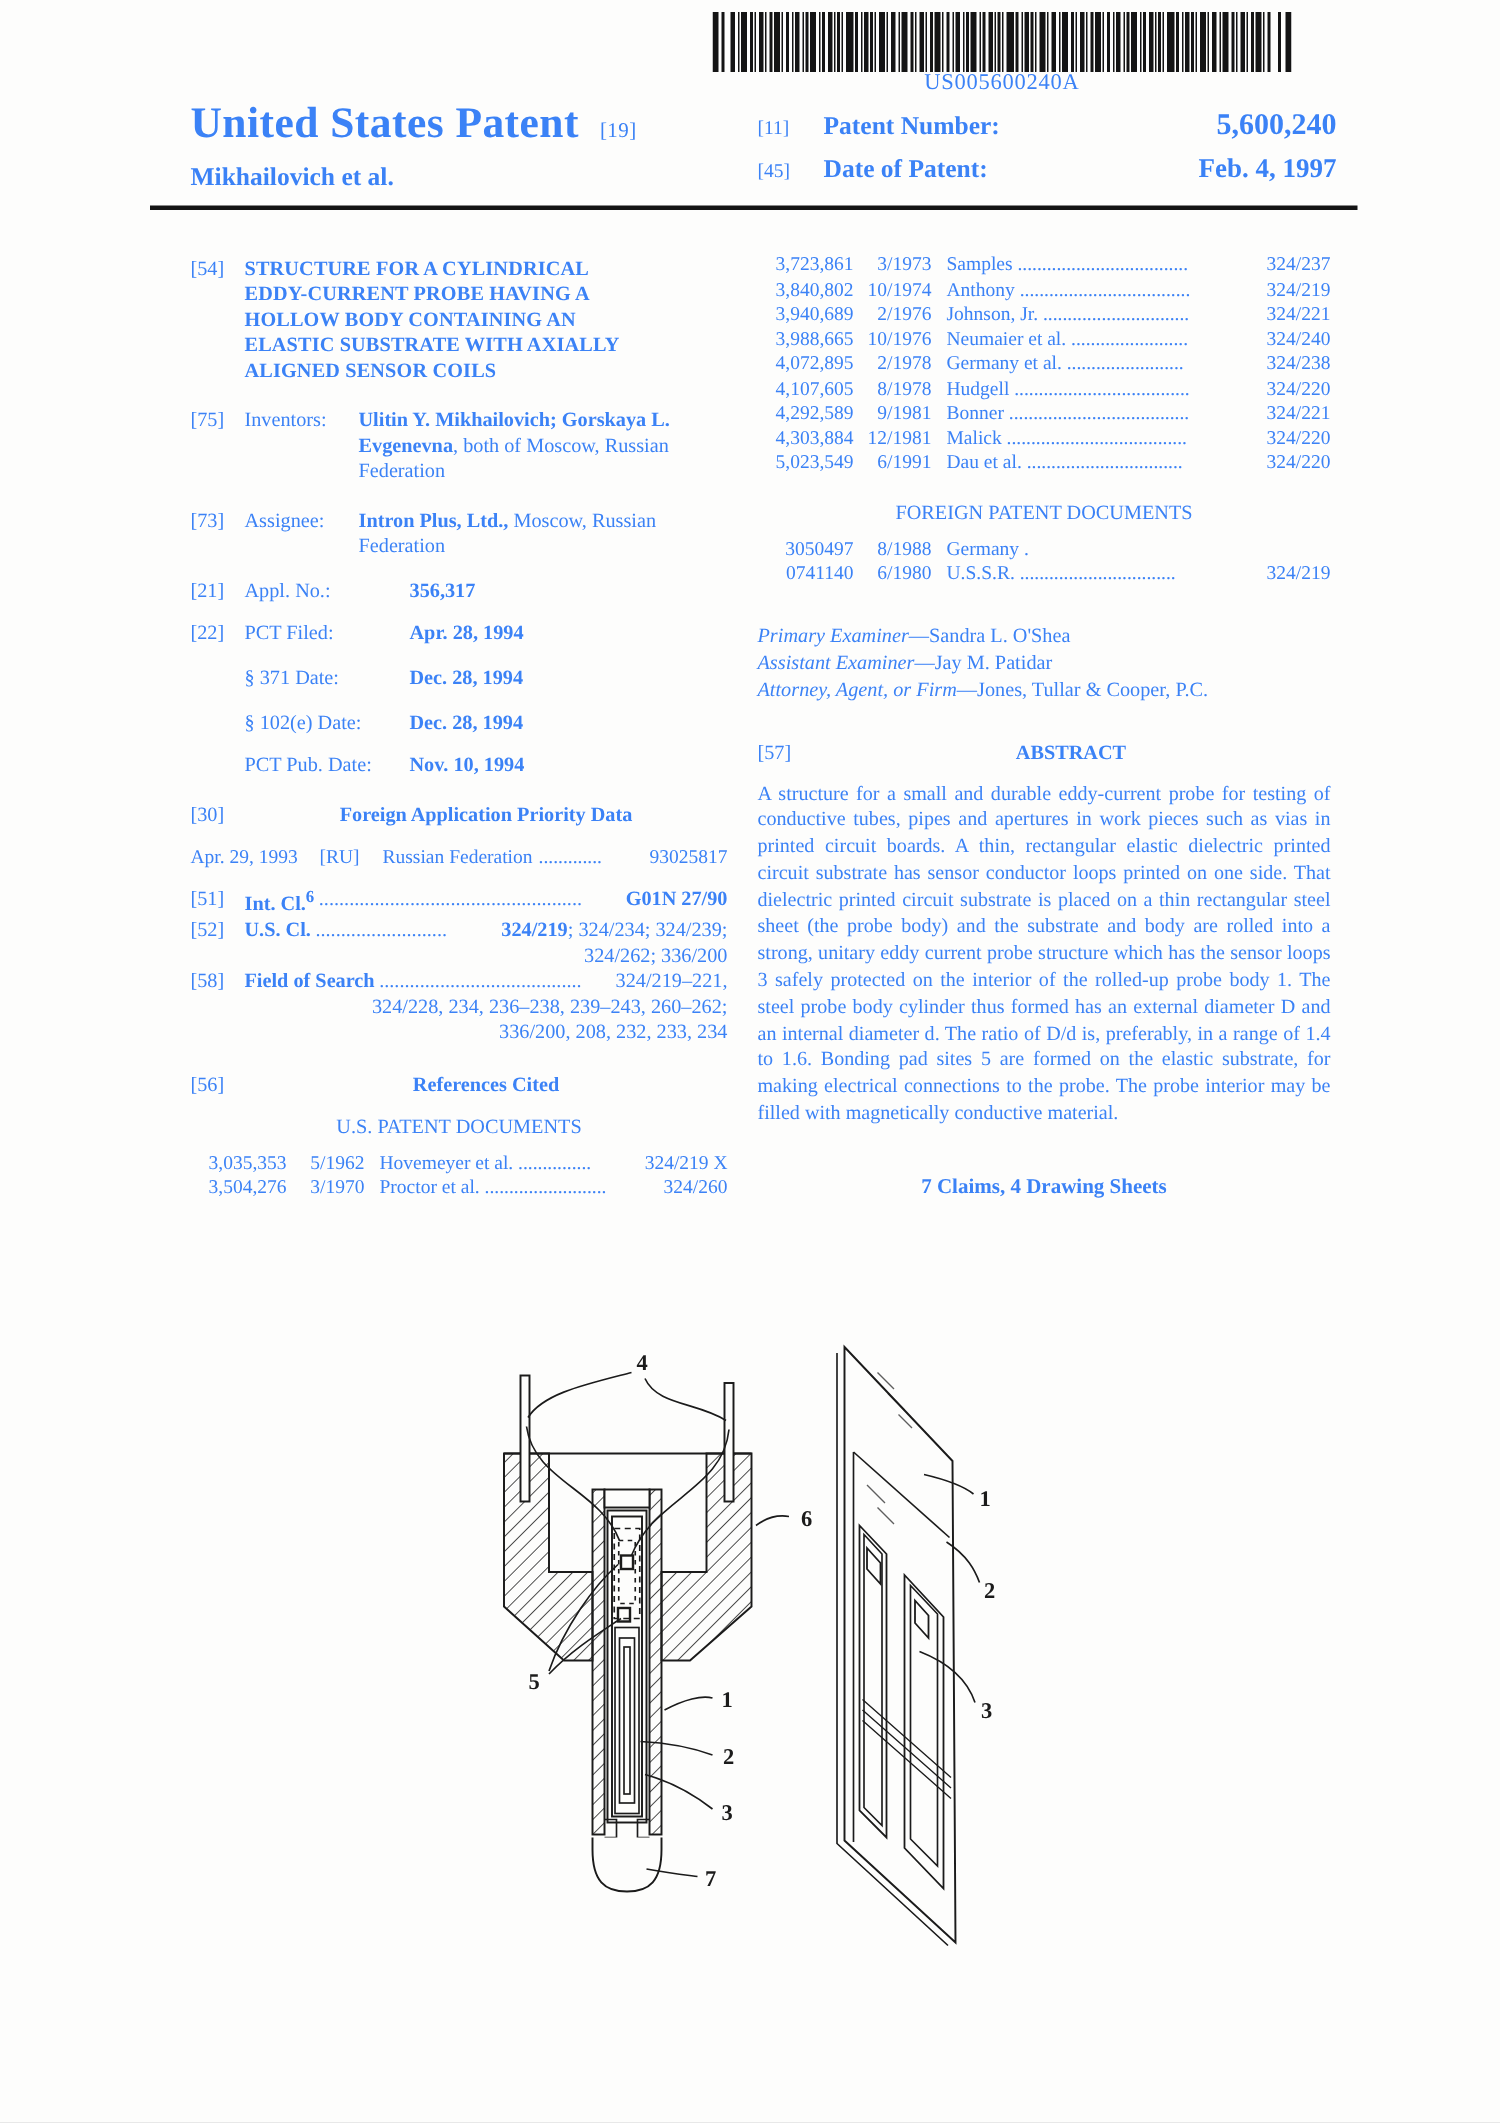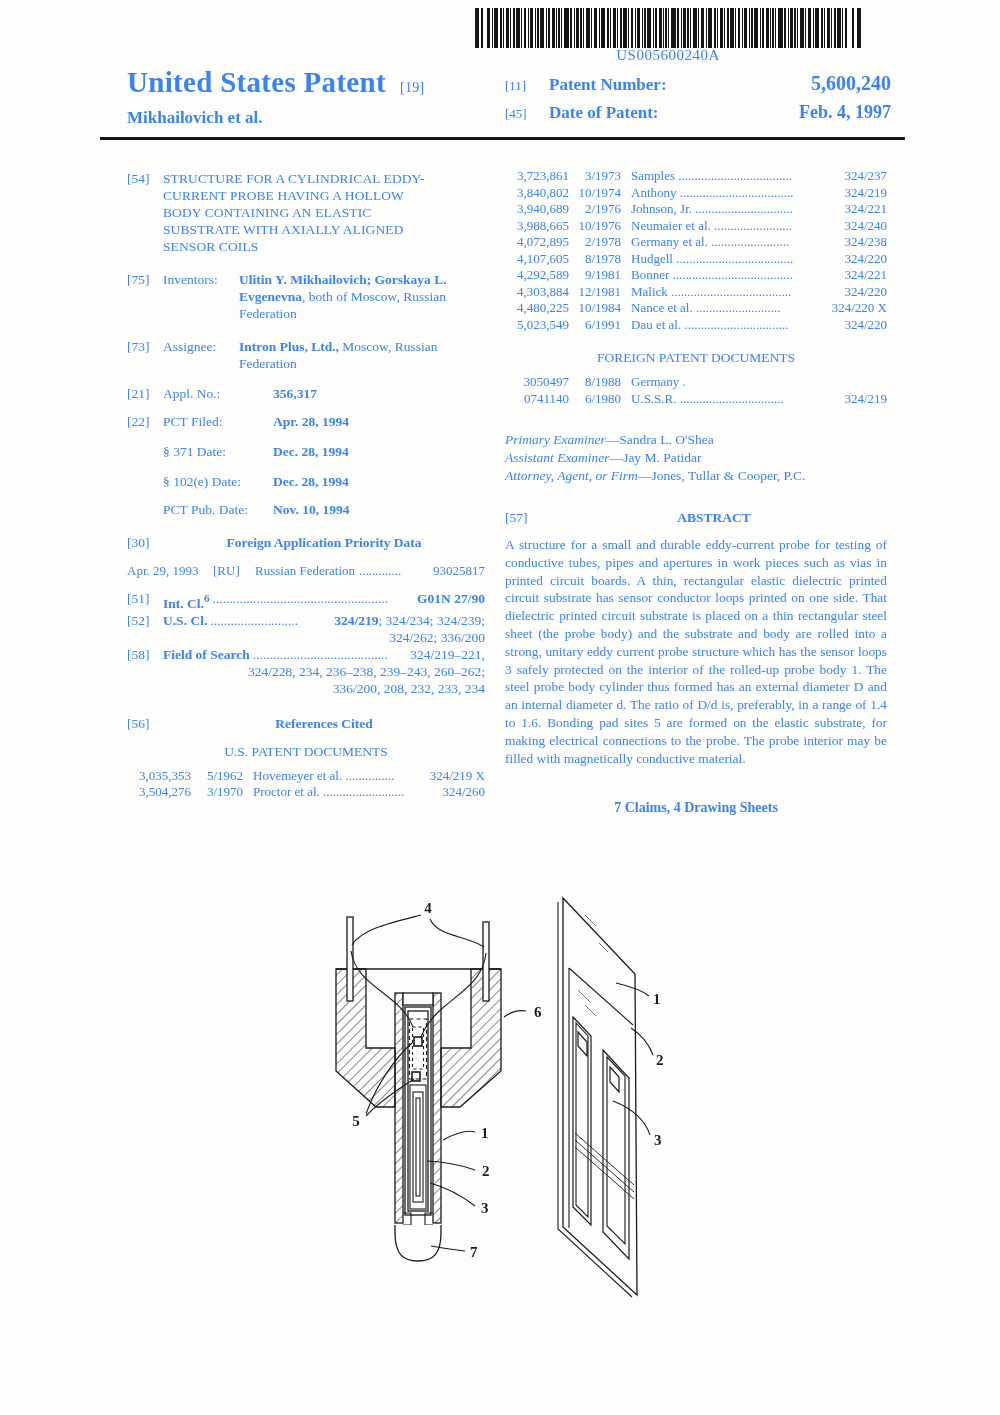--- a/index.html
+++ b/index.html
@@ -25,21 +25,21 @@
   .rule{position:absolute;left:100px;top:137px;width:805px;height:3px;background:#141414;}
   
   .colL{position:absolute;left:127px;top:162px;width:358px;font-size:13.5px;line-height:17px;}
   .colR{position:absolute;left:505px;top:160px;width:382px;font-size:13.5px;line-height:17px;}
   .row{display:flex;}
   .num{width:36px;flex:none;}
   .lbl{width:110px;flex:none;}
   .lblsm{width:76px;flex:none;}
   .val{font-weight:bold;}
   .b{font-weight:bold;}
-  .ttl{font-weight:normal;max-width:268px;letter-spacing:.1px;}
+  .ttl{font-weight:bold;max-width:268px;letter-spacing:.1px;}
   .gap8{margin-top:8px;} .gap11{margin-top:11px;} .gap13{margin-top:13px;}
   .gap16{margin-top:16px;} .gap18{margin-top:18px;} .gap24{margin-top:24px;}
   .chead{flex:1;text-align:center;font-weight:bold;}
   .center{text-align:center;}
   .dots{flex:1;overflow:hidden;white-space:nowrap;margin:0 3px;}
   .rightline{text-align:right;}
   
   .ref{display:flex;font-size:13px;line-height:16.5px;}
   .rnum{width:64px;text-align:right;flex:none;}
   .rdate{width:52px;text-align:right;flex:none;}
@@ -235,26 +235,20 @@
         <span class="rname">Bonner .....................................</span>
         <span class="rcls">324/221</span>
       </div>
     <div class="ref">
         <span class="rnum">4,303,884</span>
         <span class="rdate">12/1981</span>
         <span class="rname">Malick .....................................</span>
         <span class="rcls">324/220</span>
       </div>
     <div class="ref">
-        <span class="rnum">4,480,225</span>
-        <span class="rdate">10/1984</span>
-        <span class="rname">Nance et al. ..........................</span>
-        <span class="rcls">324/220 X</span>
-      </div>
-    <div class="ref">
         <span class="rnum">5,023,549</span>
         <span class="rdate">6/1991</span>
         <span class="rname">Dau et al. ................................</span>
         <span class="rcls">324/220</span>
       </div>
 
     <div class="center gap16">FOREIGN PATENT DOCUMENTS</div>
 
     <div class="ref gap8">
         <span class="rnum">3050497</span>

